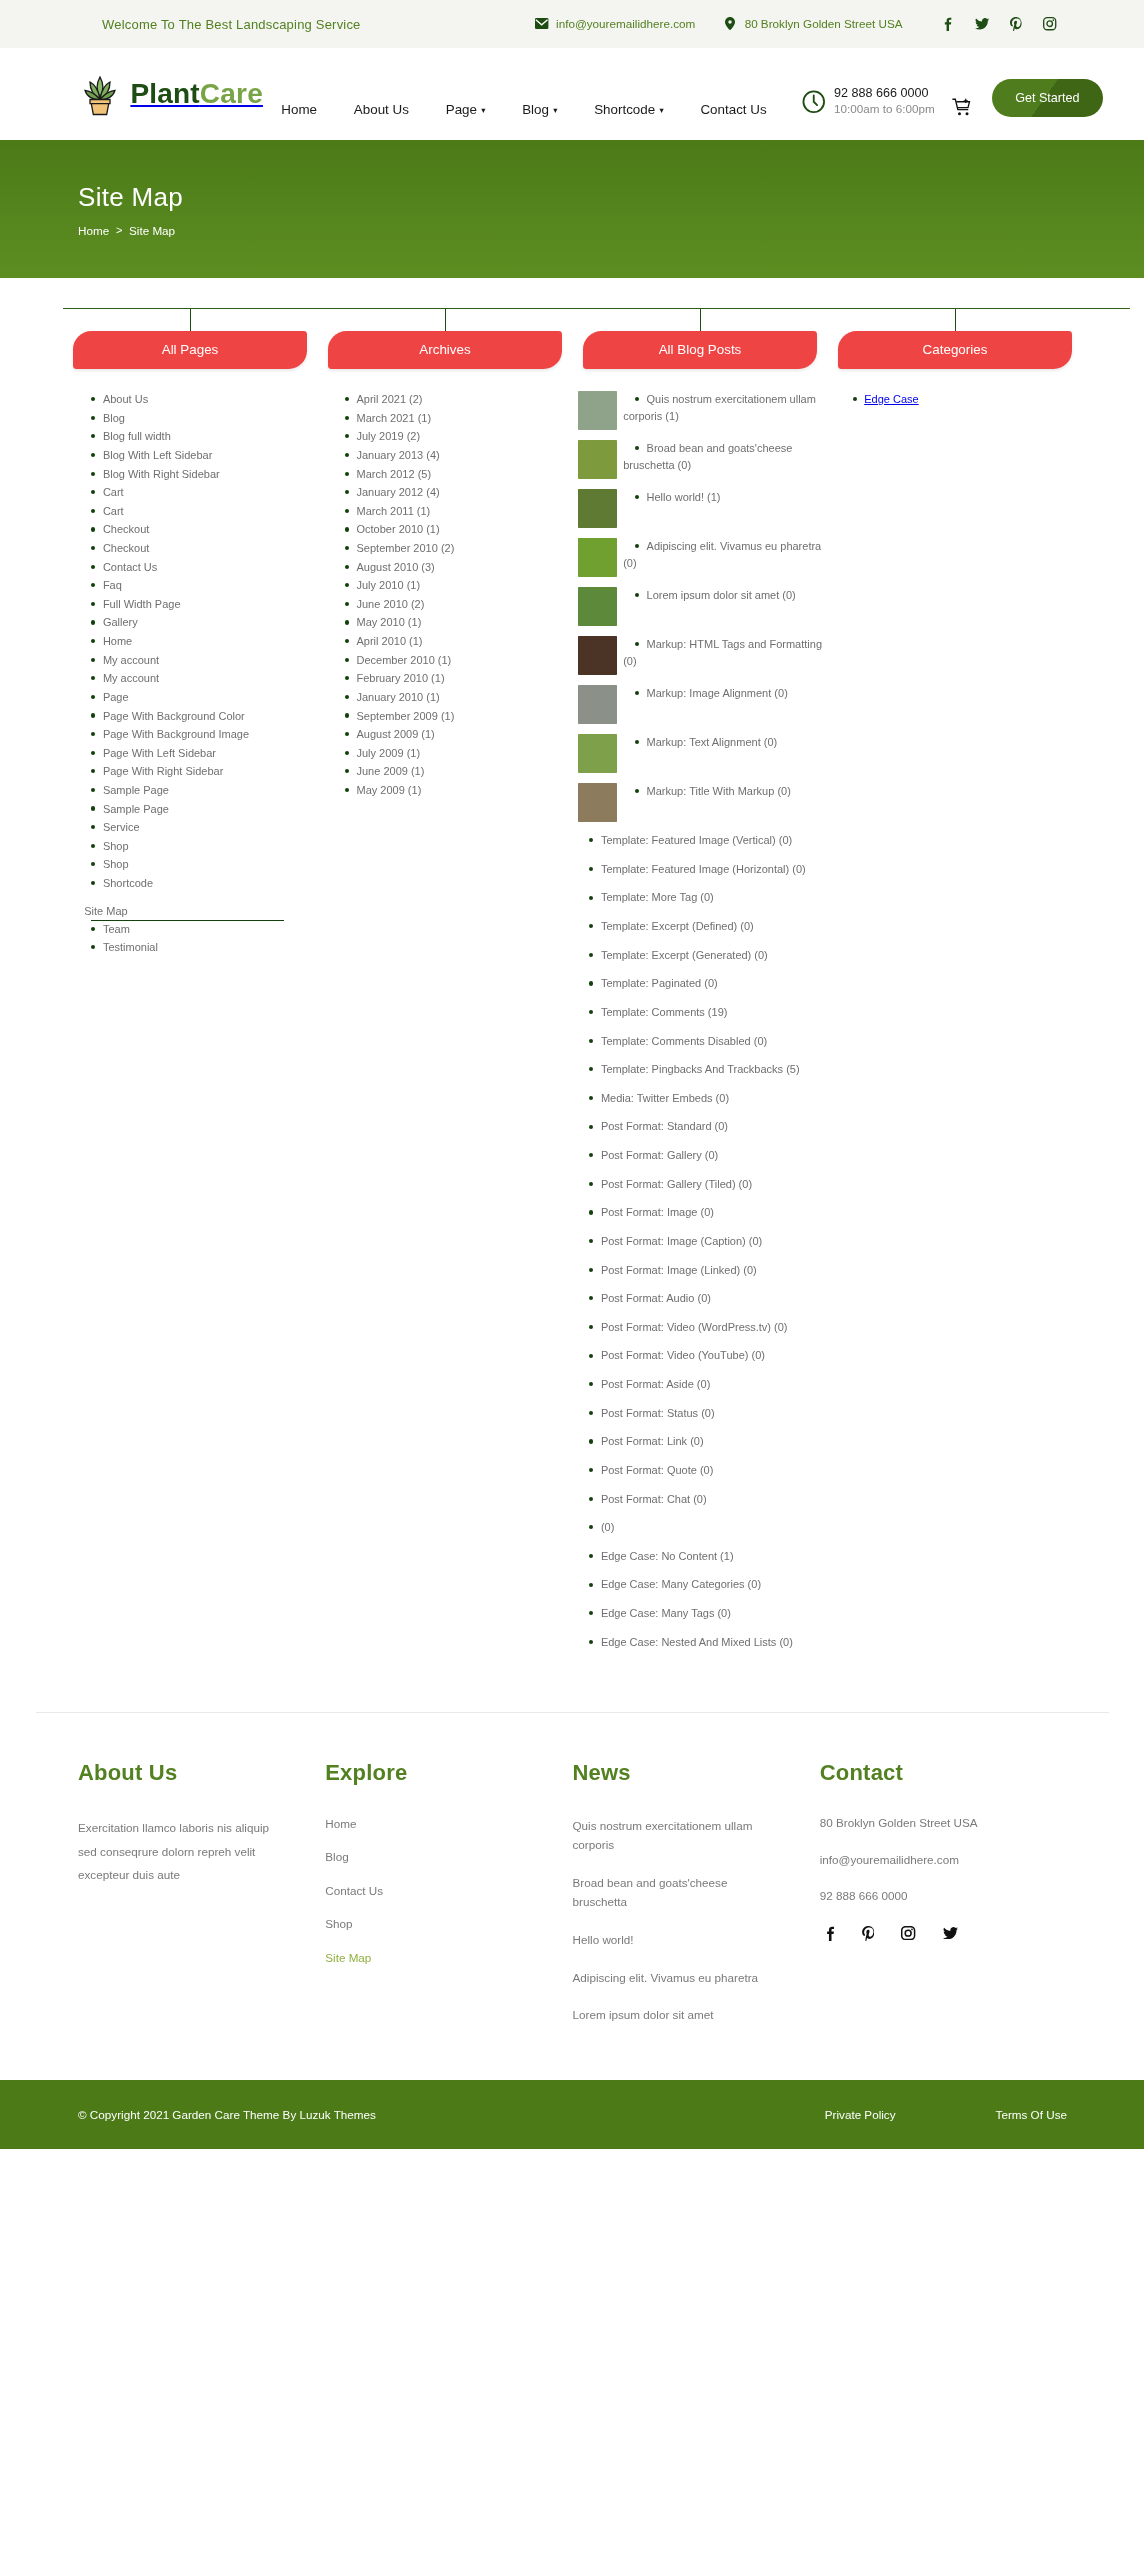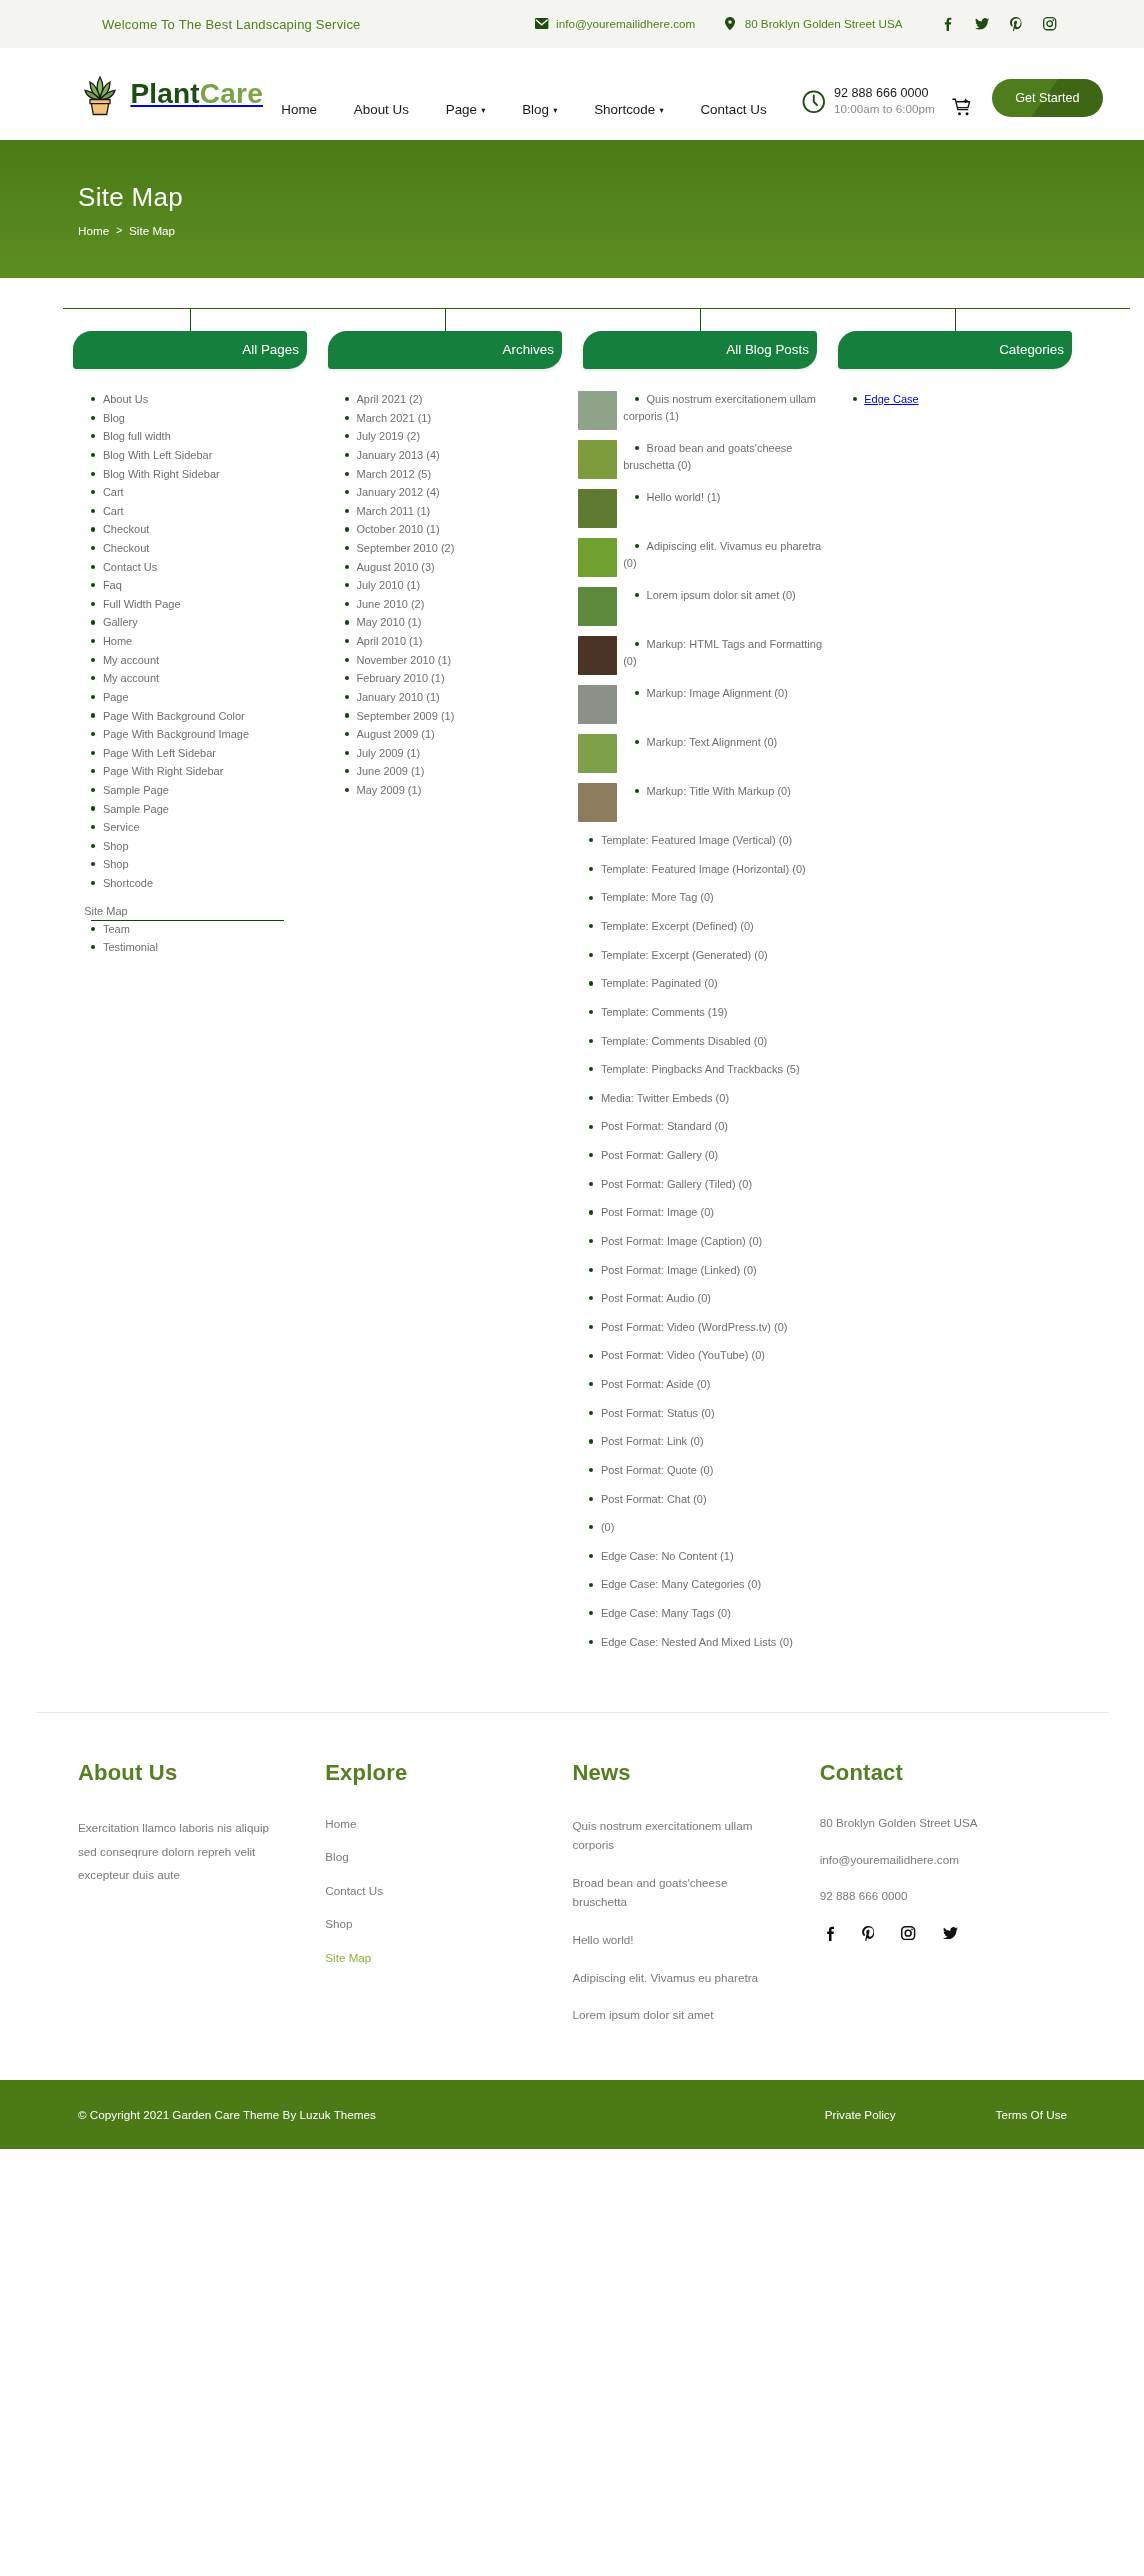--- a/index.html
+++ b/index.html
@@ -56,21 +56,21 @@
   .crumb .sep{font-size:11px;}
 
   
   .sitemap{padding:30px 0 50px;}
   .sm-container{width:1090px;margin:0 auto;padding:0 35px;}
   .sm-toprule{height:0.8px;background:#2f5e14;width:1067px;margin:0 auto 0;position:relative;left:0;}
   .sm-cols{display:flex;}
   .sm-col{flex:1;position:relative;padding-top:0;}
   .sm-col .stem{width:0.8px;height:22px;background:#1d4d12;position:absolute;top:0;left:50%;}
   .sm-head{
-    margin-top:22px;background:#15803d;color:#fff;text-align:right;
+    margin-top:22px;background:#ef4444;color:#fff;text-align:center;
     font-size:13.4px;padding:11.7px 8.4px;width:92%;margin-left:auto;margin-right:auto;
     border-top-left-radius:18.4px;border-bottom-right-radius:18.4px;border-top-right-radius:3.4px;border-bottom-left-radius:3.4px;
     box-shadow:0 1.7px 3.4px rgba(0,0,0,.10);
     position:relative;
   }
   .sm-body{padding:22px 5px 0 5px;}
   .sm-list{list-style:none;}
   .sm-list li{
     position:relative;padding-left:22px;font-size:11px;line-height:1.62;color:#6f6f6f;margin-bottom:0.8px;
   }
@@ -322,21 +322,21 @@
                 <li><a href="#">March 2012 (5)</a></li>
                 <li><a href="#">January 2012 (4)</a></li>
                 <li><a href="#">March 2011 (1)</a></li>
                 <li><a href="#">October 2010 (1)</a></li>
                 <li><a href="#">September 2010 (2)</a></li>
                 <li><a href="#">August 2010 (3)</a></li>
                 <li><a href="#">July 2010 (1)</a></li>
                 <li><a href="#">June 2010 (2)</a></li>
                 <li><a href="#">May 2010 (1)</a></li>
                 <li><a href="#">April 2010 (1)</a></li>
-                <li><a href="#">November 2010 (1)</a></li>
+                <li><a href="#">December 2010 (1)</a></li>
                 <li><a href="#">February 2010 (1)</a></li>
                 <li><a href="#">January 2010 (1)</a></li>
                 <li><a href="#">September 2009 (1)</a></li>
                 <li><a href="#">August 2009 (1)</a></li>
                 <li><a href="#">July 2009 (1)</a></li>
                 <li><a href="#">June 2009 (1)</a></li>
                 <li><a href="#">May 2009 (1)</a></li>
               </ul>
           </div>
         </div>

